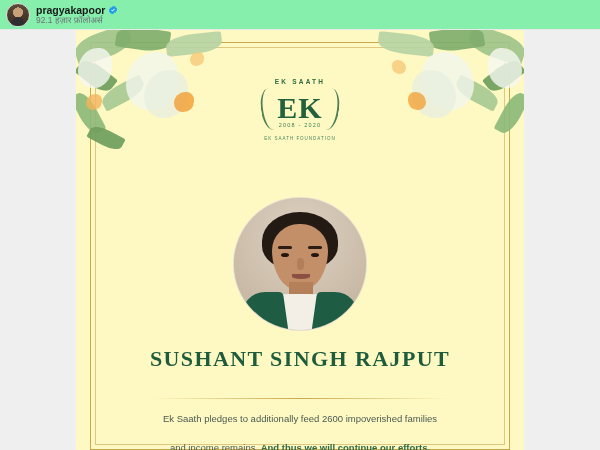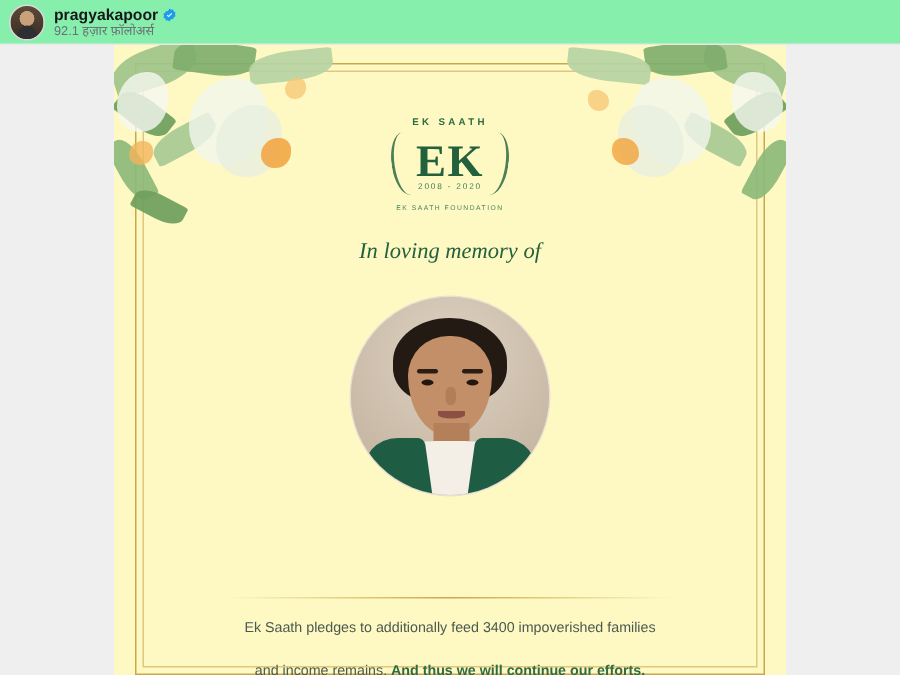--- a/index.html
+++ b/index.html
@@ -397,42 +397,42 @@
         <div class="logo-top">EK SAATH</div>
         <div class="logo-mark">
           <div class="wreath l"></div>
           <div class="wreath r"></div>
           <div class="logo-ek">EK</div>
           <div class="logo-year">2008 - 2020</div>
         </div>
         <div class="logo-sub">EK SAATH FOUNDATION</div>
       </div>
 
-      <div class="memory">In loving memory of</div>
 
       <div class="portrait">
         <div class="p-bg"></div>
         <div class="p-hair"></div>
         <div class="p-face"></div>
         <div class="p-brow-l"></div>
         <div class="p-brow-r"></div>
         <div class="p-eye-l"></div>
         <div class="p-eye-r"></div>
         <div class="p-nose"></div>
         <div class="p-mouth"></div>
         <div class="p-neck"></div>
         <div class="p-shirt"></div>
         <div class="p-jacket-l"></div>
         <div class="p-jacket-r"></div>
       </div>
 
+      <div class="name">SUSHANT SINGH RAJPUT</div>
       <div class="divider"></div>
 
       <div class="pledge">
-        <span>Ek Saath pledges to additionally feed 3400 impoverished families</span><br>
+        <span>Ek Saath pledges to additionally feed 2600 impoverished families</span><br>
         <br>
         <span>and income remains.</span>
         <b>And thus we will continue our efforts.</b>
       </div>
 
     </div>
   </div>
 </div>
 
 </body></html>

